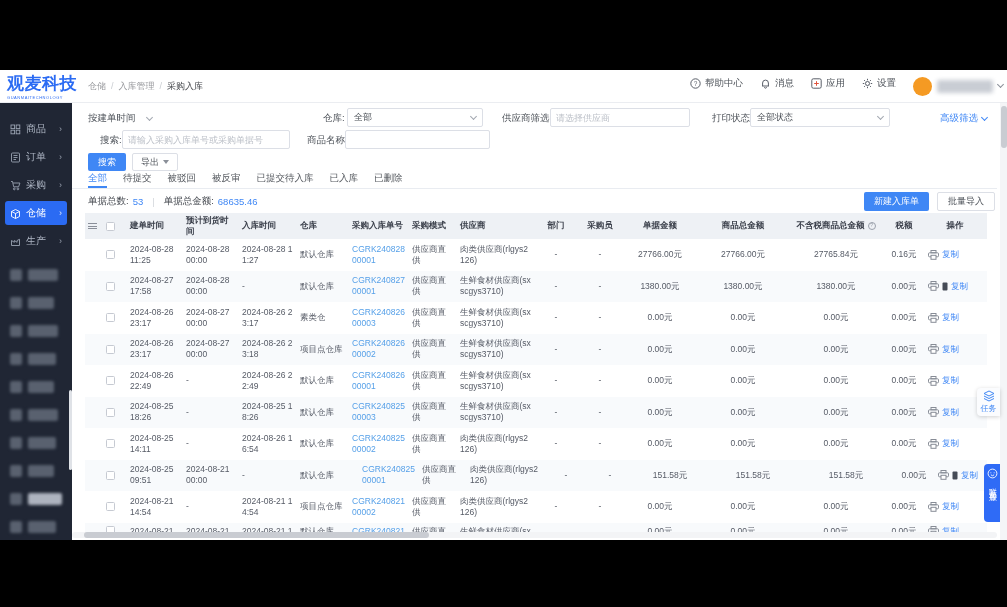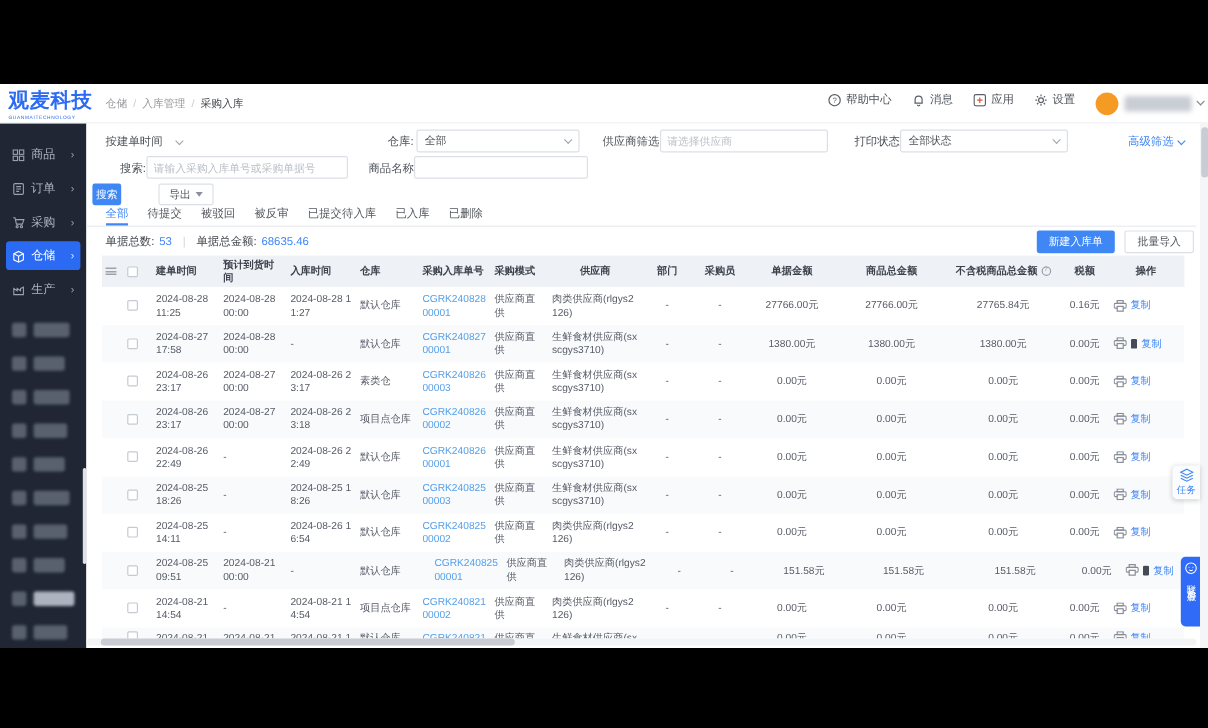--- a/index.html
+++ b/index.html
@@ -44,21 +44,21 @@
   .f-box .grow{flex:1}
   input.f-box{display:block;padding:0 5px}
   input::placeholder{color:#bcc0c8}
   .sel-chev{width:5px;height:5px;border-right:1.2px solid #a2a7b0;border-bottom:1.2px solid #a2a7b0;transform:rotate(45deg);margin-top:-3px;margin-left:6px}
   .time-type{position:absolute;left:16px;top:9px;font-size:9.5px;color:#4d5259;display:flex;align-items:center;gap:5px;cursor:pointer}
   .cal-ico{width:9px;height:9px;border:1px solid #b9bdc5;border-radius:1px;position:relative;margin-left:auto}
   .cal-ico:before{content:"";position:absolute;left:1px;right:1px;top:2px;border-top:1px solid #b9bdc5}
   .adv-link{position:absolute;left:868px;top:9px;color:#3f87f5;font-size:9.5px;display:flex;gap:4px;align-items:center;cursor:pointer}
   .adv-link .sel-chev{border-color:#3f87f5;margin-left:0}
   .btn-primary{background:#3f87f5;color:#fff;border:none;border-radius:2px;font-size:9px;cursor:pointer}
-  .search-btn{position:absolute;left:5px;top:50px;width:24px;height:18px}
+  .search-btn{position:absolute;left:16px;top:50px;width:38px;height:18px}
   .export-btn{position:absolute;left:60px;top:50px;height:18px;padding:0 8px;background:#fff;border:1px solid #dcdfe6;border-radius:2px;color:#4d5259;font-size:9px;display:flex;align-items:center;gap:4px;cursor:pointer}
   .caret{width:0;height:0;border-left:3px solid transparent;border-right:3px solid transparent;border-top:4px solid #8a8f98}
 
   
   .tabs{display:flex;gap:16px;padding-left:16px;border-bottom:1px solid #e9ecf1;height:17px;margin-right:10px}
   .tab{font-size:9.5px;color:#55595f;cursor:pointer;white-space:nowrap}
   .tab.active{color:#3f87f5;box-shadow:inset 0 -2px 0 #3f87f5}
   .summary{display:flex;align-items:center;height:24px;padding:0 12px 0 16px;font-size:9.5px;color:#42464d;gap:4px}
   .blue-num{color:#3f87f5}
   .sum-div{color:#d3d6db;margin:0 5px}
@@ -337,21 +337,21 @@
               </div>
               <div class="cell" style="width: 52px; flex: 0 0 52px;">
                 <span>仓库</span>
               </div>
               <div class="cell" style="width: 60px; flex: 0 0 60px;">
                 <span>采购入库单号</span>
               </div>
               <div class="cell" style="width: 48px; flex: 0 0 48px;">
                 <span>采购模式</span>
               </div>
-              <div class="cell" style="width: 78px; flex: 0 0 78px; justify-content: center;">
+              <div class="cell" style="width: 78px; flex: 0 0 78px;">
                 <span>供应商</span>
               </div>
               <div class="cell center" style="width: 42px; flex: 0 0 42px;">
                 <span>部门</span>
               </div>
               <div class="cell center" style="width: 46px; flex: 0 0 46px;">
                 <span>采购员</span>
               </div>
               <div class="cell center" style="width: 74px; flex: 0 0 74px;">
                 <span>单据金额</span>

